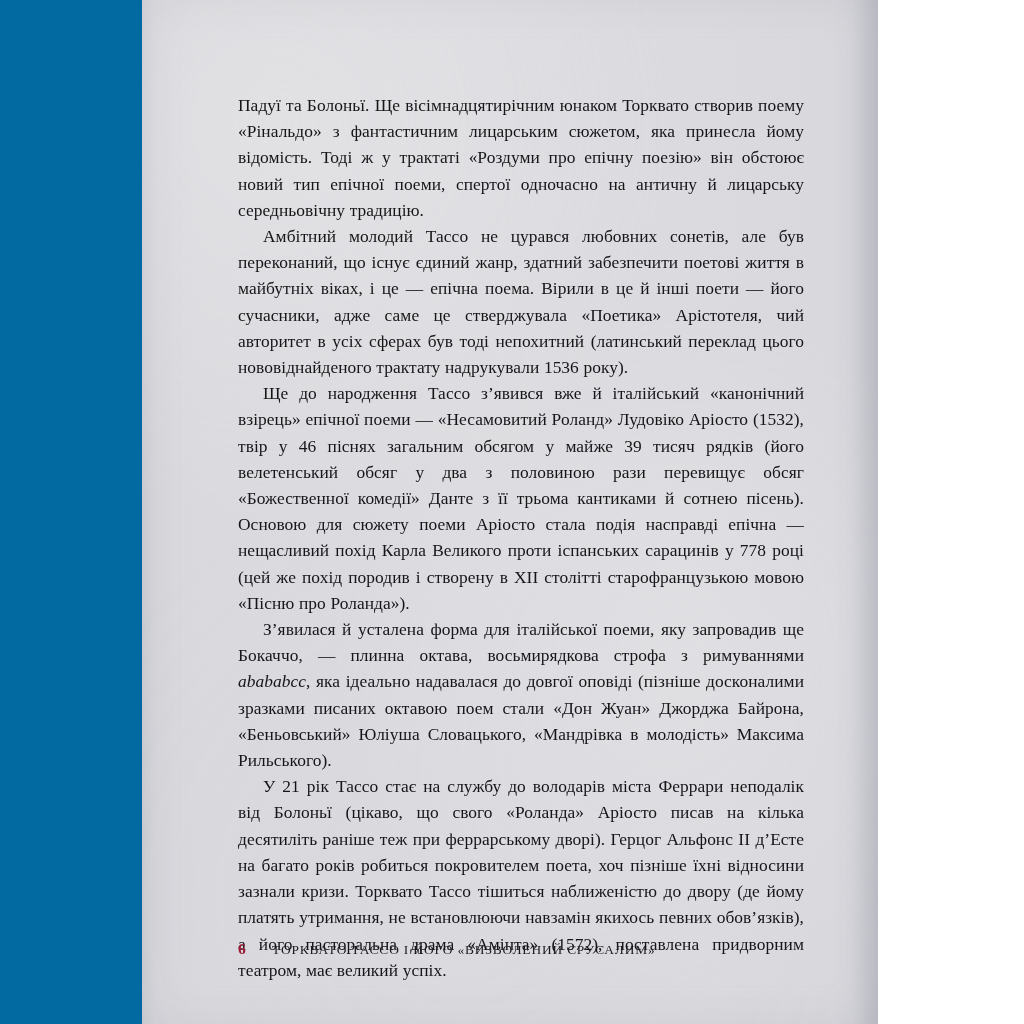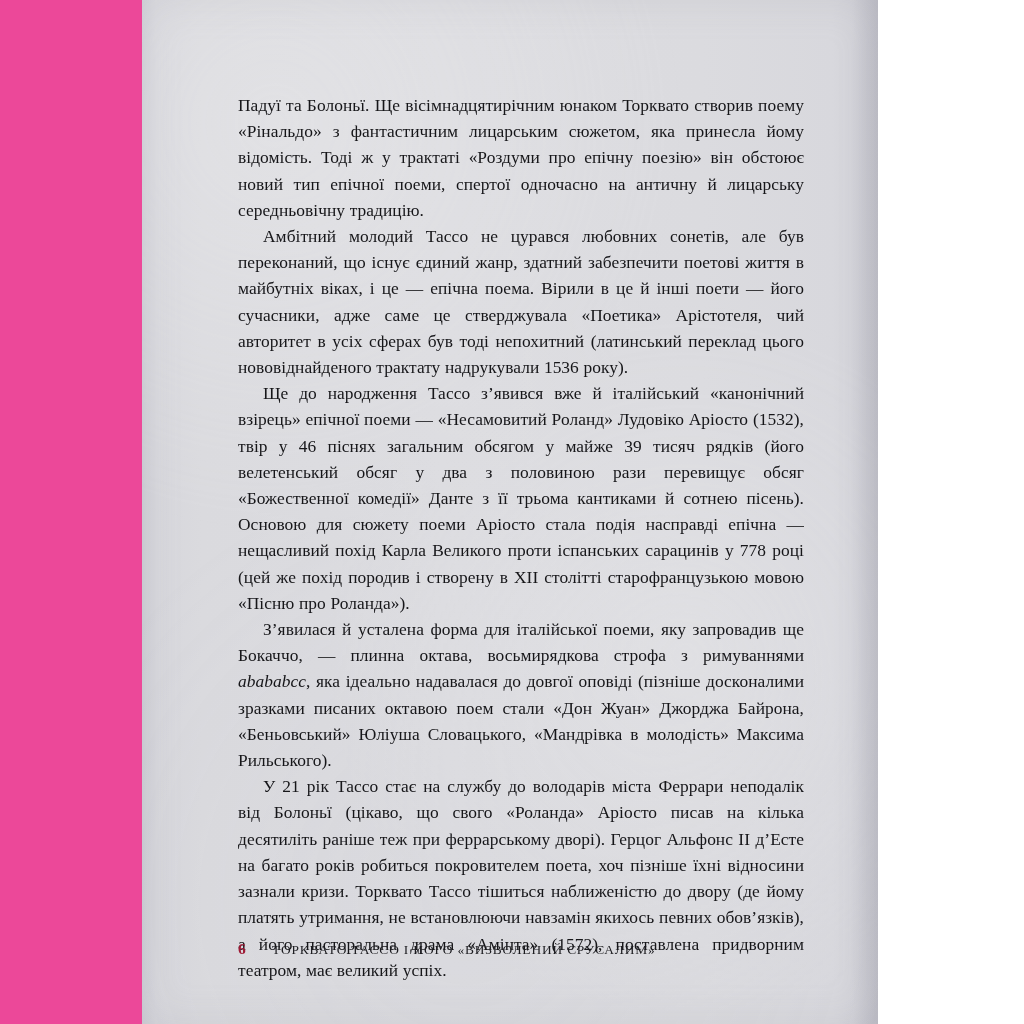--- a/index.html
+++ b/index.html
@@ -13,21 +13,21 @@
     height: 1024px;
     overflow: hidden;
     font-family: "Liberation Serif", serif;
   }
 
   
   #scan-canvas {
     position: relative;
     width: 856px;
     height: 1024px;
-    background: #ec4899;
+    background: #0369a1;
   }
 
   
   #page-sheet {
     position: absolute;
     left: 142px;
     top: 0px;
     width: 736px;
     height: 1024px;
     background: #d9d9de;

